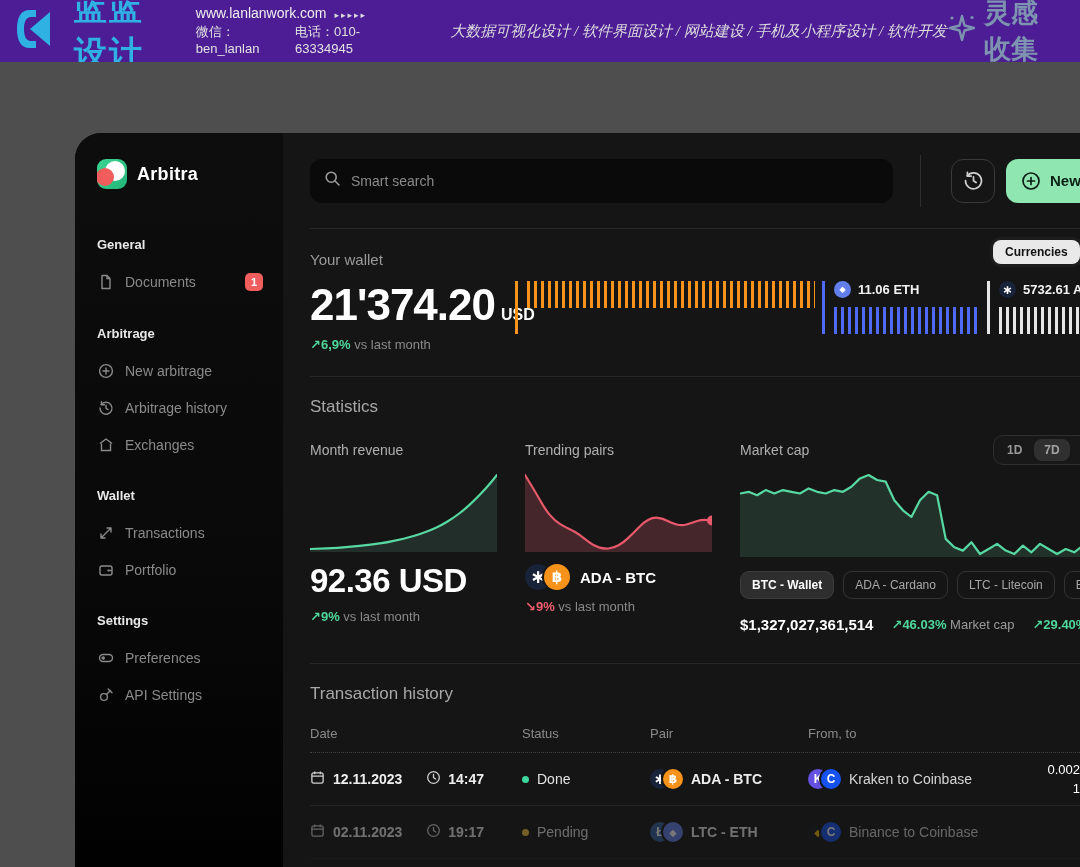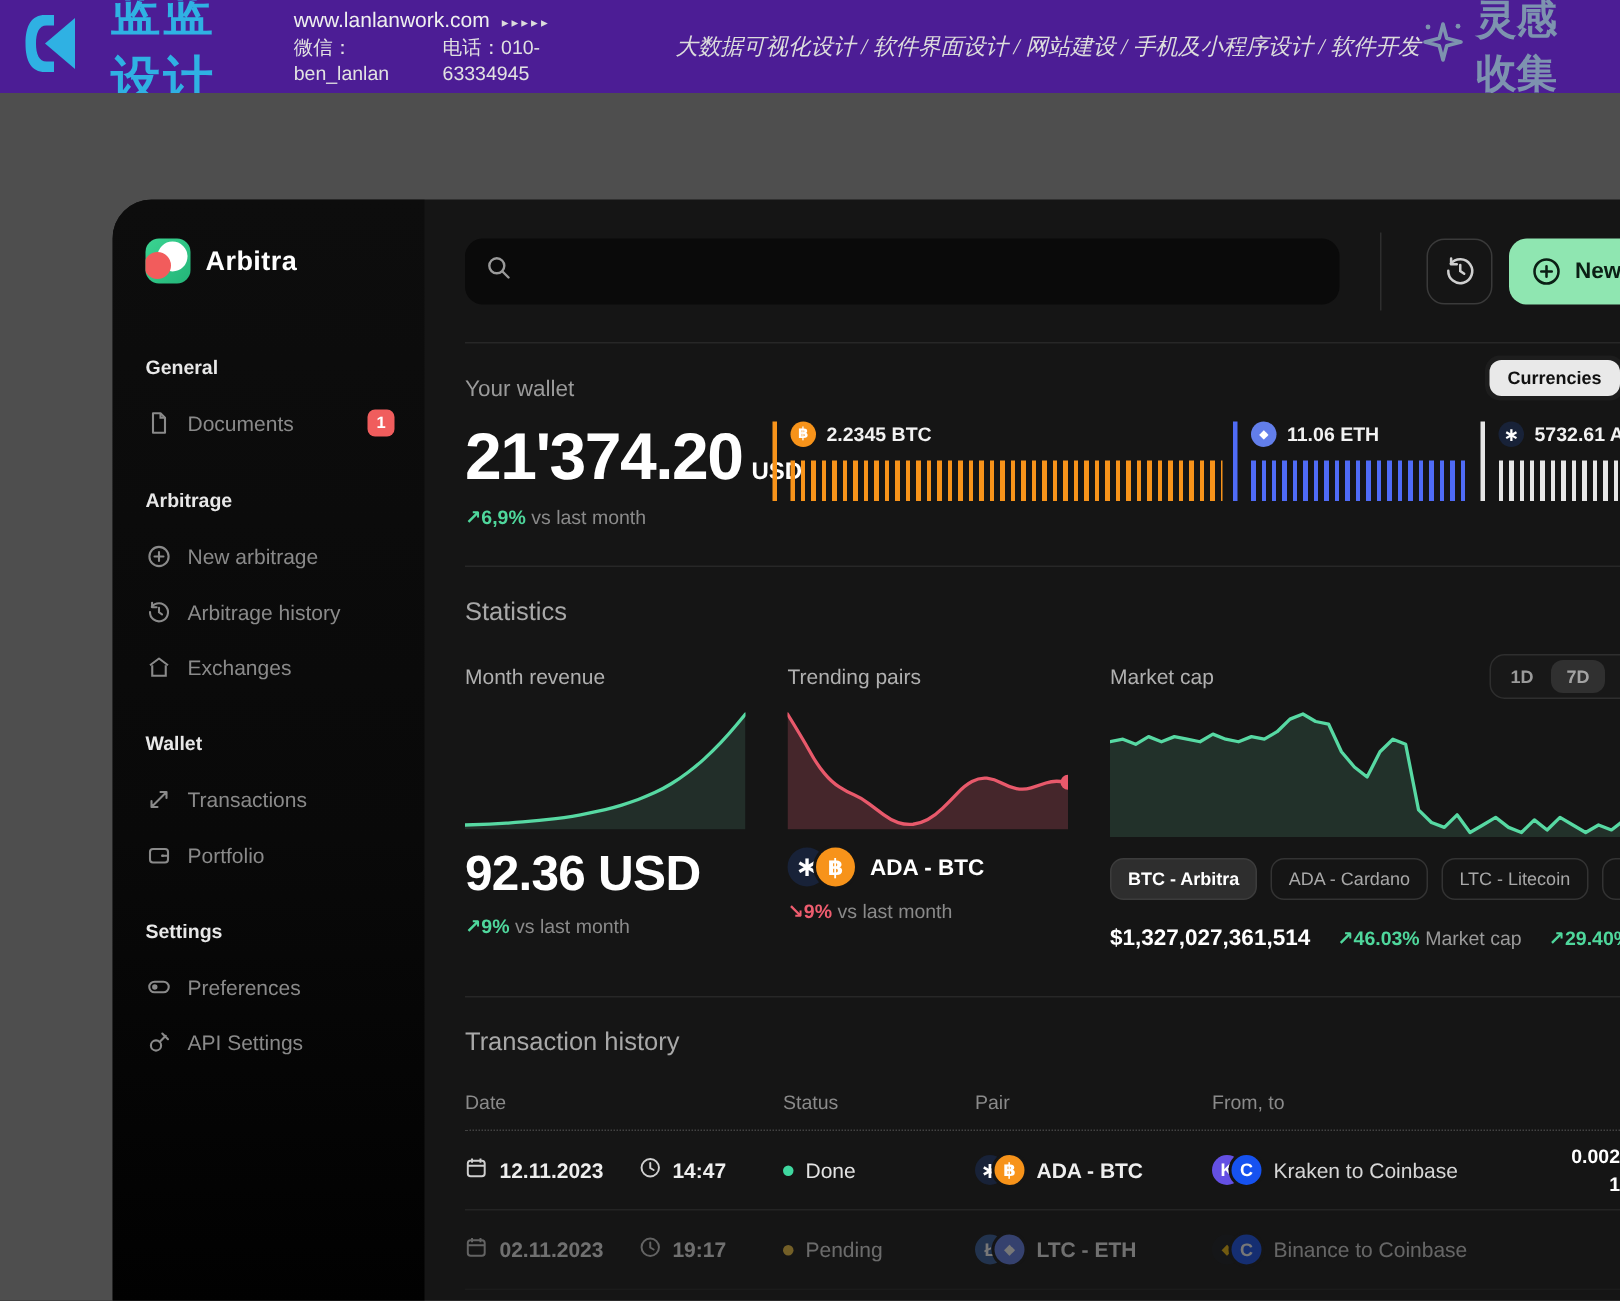--- a/index.html
+++ b/index.html
@@ -128,21 +128,21 @@
   .c-date { width:212px; } .c-status { width:128px; } .c-pair { width:158px; }
   .c-route { width:182px; } .c-amt { flex:1; text-align:right; }
   .tx-row { display:flex; align-items:center; height:53px; border-bottom:1px solid #242424; }
   .tx-row.dim { opacity:.42; }
   .cell { display:flex; align-items:center; gap:8px; color:#eee; font-size:14px; font-weight:bold; }
   .c-date .time { margin-left:16px; display:flex; align-items:center; gap:7px; }
   .dot { width:7px; height:7px; border-radius:50%; }
   .dot.green { background:#3fd79f; } .dot.yellow { background:#f5c642; }
   .status-txt { font-weight:normal; color:#e3e3e3; }
   .route-txt { font-weight:normal; color:#d6d6d6; }
-  .amt { line-height:1.5; font-size:13px; color:#fff; font-weight:bold; }
+  .amt { line-height:1.5; font-size:13px; color:#fff; font-weight:normal; }
 </style>
 </head>
 <body>
 
 <div class="banner">
   <div class="brand-wrap">
     <span>
       <svg width="50" height="42" viewBox="0 0 50 42">
         <path d="M14 2 C5 2 1 9 1 21 C1 33 5 40 14 40 L20 40 L20 33 L15 33 C10 33 8 28 8 21 C8 14 10 9 15 9 L20 9 L20 2 Z" fill="#2fb1e3"></path>
         <path d="M34 4 L14 21 L34 38 Z" fill="#2fb1e3"></path>
@@ -267,20 +267,21 @@
     <div class="main">
 
       <div class="topbar">
         <div class="search">
           <span>
             <svg width="17" height="17" viewBox="0 0 17 17">
                 <circle cx="7.2" cy="7.2" r="5" fill="none" stroke="#9a9a9a" stroke-width="1.6"></circle>
                 <path d="M11 11 L15 15" stroke="#9a9a9a" stroke-width="1.6" stroke-linecap="round"></path>
               </svg>
           </span>
+          <input type="text" placeholder="Smart search" style="">
         </div>
         <div class="tb-divider"></div>
         <button class="hist-btn">
           <svg width="21" height="21" viewBox="0 0 20 20">
               <path d="M4 5.6 A7.6 7.6 0 1 1 2.4 10" fill="none" stroke="#cfcfcf" stroke-width="1.6" stroke-linecap="round"></path>
               <path d="M4.2 2.2 v3.6 h3.6" fill="none" stroke="#cfcfcf" stroke-width="1.6" stroke-linecap="round" stroke-linejoin="round"></path>
               <path d="M10 6.4 v3.8 l2.5 1.7" fill="none" stroke="#cfcfcf" stroke-width="1.6" stroke-linecap="round"></path>
             </svg>
         </button>
         <button class="new-btn">
@@ -303,24 +304,20 @@
           <span>vs last month</span>
         </div>
 
         <div class="w-tabs">
           <span class="w-tab active">Currencies</span>
 
         </div>
 
         <div class="w-bar">
           <div class="seg seg-btc">
-            <div class="seg-label">
-              <span class="coin coin-btc"></span>
-              <span>2.2345 BTC</span>
-            </div>
             <div class="ticks"></div>
           </div>
           <div class="seg seg-eth">
             <div class="seg-label">
               <span class="coin coin-eth"></span>
               <span>11.06 ETH</span>
             </div>
             <div class="ticks"></div>
           </div>
           <div class="seg seg-ada">
@@ -376,21 +373,21 @@
             <div class="range">
               <span class="range-btn">1D</span>
               <span class="range-btn active">7D</span>
               <span class="range-btn">1M</span>
             </div>
             <div class="chart" style="width:360px;height:85px;"><svg width="360" height="85" viewBox="0 0 360 85">
                   <path d="M0,21.5 L8.6,19.8 L17.1,23.2 L25.7,18.1 L34.3,21.5 L42.9,18.1 L51.4,19.8 L60,21.5 L68.6,16.4 L77.1,19.8 L85.7,21.5 L94.3,18.1 L102.9,19.8 L111.4,14.8 L120,6.4 L128.6,3 L137.1,8 L145.7,9.7 L154.3,28.2 L162.9,38.3 L171.4,45 L180,28.2 L188.6,19.8 L197.1,23.2 L205.7,66.9 L214.3,75.3 L222.9,78.6 L231.4,70.2 L240,82 L248.6,77 L257.1,71.9 L265.7,78.6 L274.3,82 L282.9,73.6 L291.4,80.3 L300,71.9 L308.6,77 L317.1,82 L325.7,77 L334.3,80.3 L342.9,73.6 L351.4,77 L360,53.4 L360,85 L0,85 Z" fill="#22312a" stroke="none"></path>
                   <path d="M0,21.5 L8.6,19.8 L17.1,23.2 L25.7,18.1 L34.3,21.5 L42.9,18.1 L51.4,19.8 L60,21.5 L68.6,16.4 L77.1,19.8 L85.7,21.5 L94.3,18.1 L102.9,19.8 L111.4,14.8 L120,6.4 L128.6,3 L137.1,8 L145.7,9.7 L154.3,28.2 L162.9,38.3 L171.4,45 L180,28.2 L188.6,19.8 L197.1,23.2 L205.7,66.9 L214.3,75.3 L222.9,78.6 L231.4,70.2 L240,82 L248.6,77 L257.1,71.9 L265.7,78.6 L274.3,82 L282.9,73.6 L291.4,80.3 L300,71.9 L308.6,77 L317.1,82 L325.7,77 L334.3,80.3 L342.9,73.6 L351.4,77 L360,53.4" fill="none" stroke="#57d9a3" stroke-width="2.2" stroke-linejoin="round" stroke-linecap="round"></path>
                 </svg></div>
             <div class="pills">
-              <span class="pill active">BTC - Arbitra</span>
+              <span class="pill active">BTC - Wallet</span>
               <span class="pill">ADA - Cardano</span>
               <span class="pill">LTC - Litecoin</span>
               <span class="pill">ETH - Ethereum</span>
             </div>
             <div class="cap-row">
               <span class="cap-value">$1,327,027,361,514</span>
               <span class="cap-item">
                 <span class="up"><span>↗</span><span>46.03%</span></span>
                 <span>Market cap</span>
               </span>

